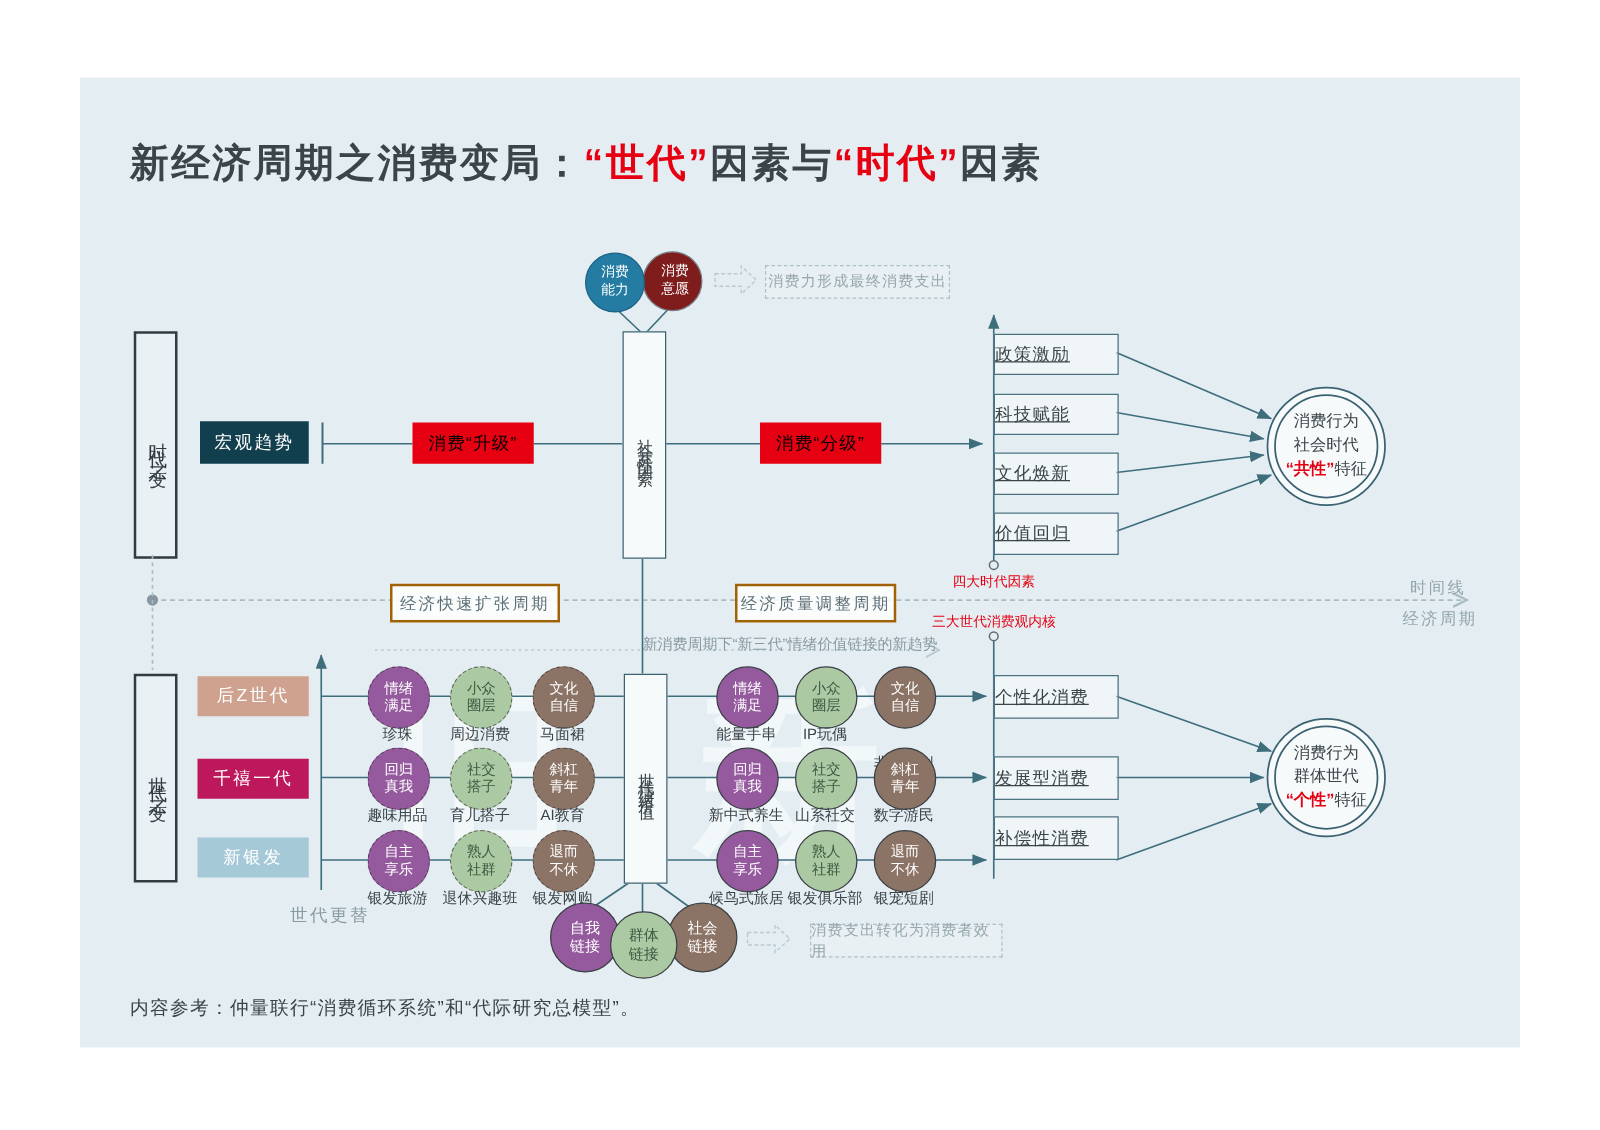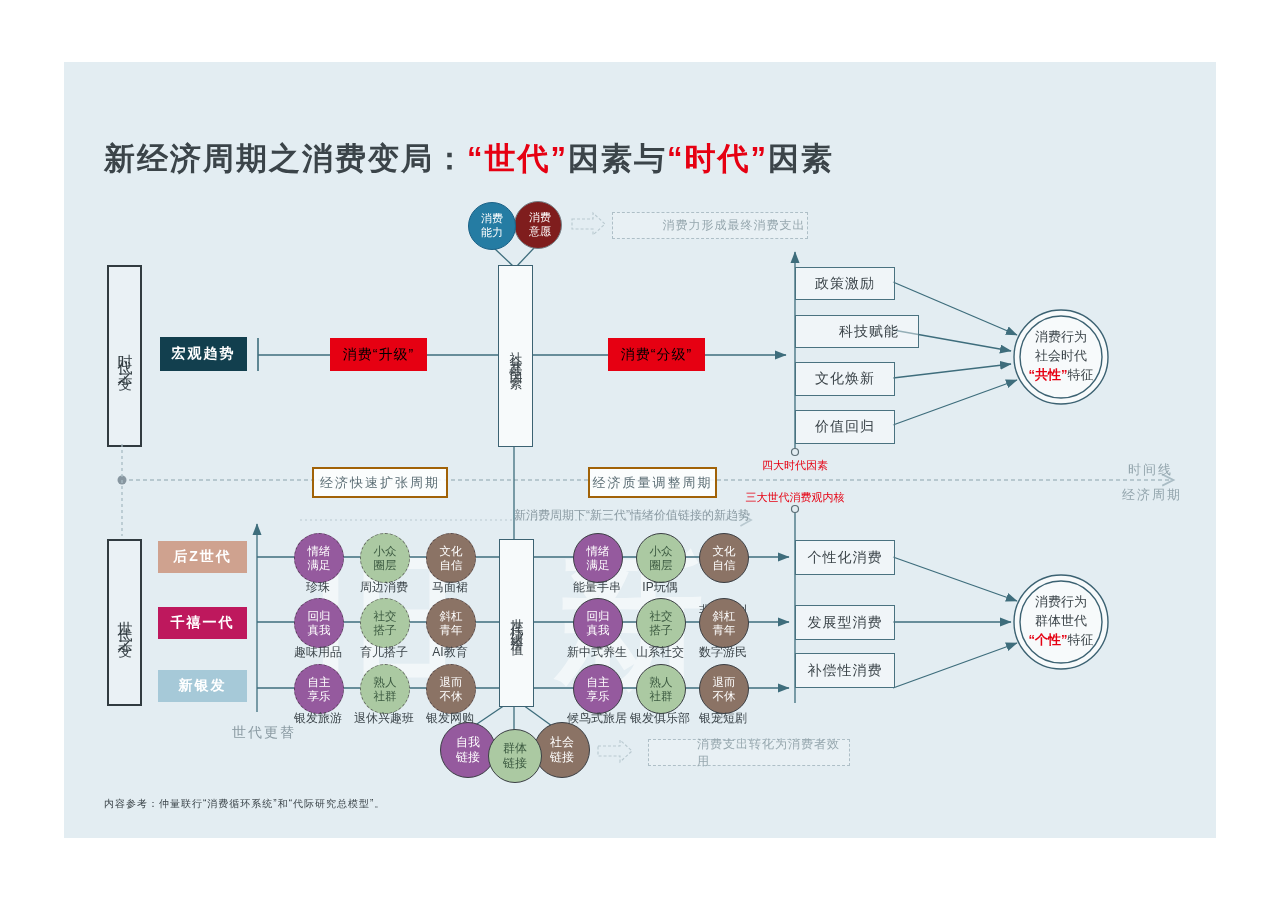--- a/index.html
+++ b/index.html
@@ -1,51 +1,51 @@
 <!DOCTYPE html>
 <html><head>
 <meta charset="utf-8">
 <style>
   html,body{margin:0;padding:0;background:#ffffff;}
   #stage{position:relative;width:1280px;height:904px;background:#ffffff;overflow:hidden;
          font-family:"Liberation Sans","DejaVu Sans",sans-serif;}
   #panel{position:absolute;left:64px;top:62px;width:1152px;height:776px;background:#e3edf2;}
-  .title{position:absolute;left:104px;top:110px;font-size:31px;font-weight:600;color:#3b4449;letter-spacing:2px;white-space:nowrap;margin-top:28px;}
+  .title{position:absolute;left:104px;top:110px;font-size:31px;font-weight:600;color:#3b4449;letter-spacing:2px;white-space:nowrap;}
   .title .red{color:#e60012;}
   .vbox{position:absolute;background:rgba(255,255,255,0.25);border:2px solid #313b40;
         display:flex;align-items:center;justify-content:center;}
   .vbox span{writing-mode:vertical-rl;text-orientation:upright;font-size:15px;color:#313b40;letter-spacing:7px;}
   .vbox2{position:absolute;background:#f7fafb;border:1.5px solid #3c6272;
         display:flex;align-items:center;justify-content:center;z-index:4;}
   .vbox2 span{writing-mode:vertical-rl;text-orientation:upright;font-size:13px;color:#3b4449;letter-spacing:5px;}
   .chip{position:absolute;display:flex;align-items:center;justify-content:center;
-        color:#fff;font-size:14px;letter-spacing:2px;font-weight:bold;}
+        color:#fff;font-size:14px;letter-spacing:2px;}
   .redbox{position:absolute;background:#e60012;color:#000000;display:flex;align-items:center;justify-content:center;
         font-size:14px;letter-spacing:1px;z-index:3;}
   .wbox{position:absolute;background:rgba(255,255,255,0.45);border:1px solid #4a7280;display:flex;align-items:center;
-        justify-content:center;font-size:14px;color:#3b4449;letter-spacing:1px;z-index:3;}
+        font-size:14px;color:#3b4449;letter-spacing:1px;z-index:3;text-decoration:underline;}
   .dashbox{position:absolute;border:1px dashed #aebfc7;color:#96a7ae;font-size:12px;display:flex;
-        align-items:center;justify-content:center;letter-spacing:1px;background:rgba(255,255,255,0.2);padding-left:48px;}
+        align-items:center;justify-content:center;letter-spacing:1px;background:rgba(255,255,255,0.2);}
   .cyclebox{position:absolute;background:rgba(255,255,255,0.85);border:2px solid #a16207;color:#5c6e75;
         font-size:13px;display:flex;align-items:center;justify-content:center;letter-spacing:2px;z-index:3;}
   .circ{position:absolute;border-radius:50%;display:flex;align-items:center;justify-content:center;
         text-align:center;z-index:5;}
   .circ .ct{font-size:11.5px;line-height:1.25;width:30px;}
   .c-purple{background:#955a9e;color:#fff;}
   .c-green{background:#abc9a2;color:#3c5a41;}
   .c-brown{background:#8b7365;color:#fff;}
   .b-dash{border:1.5px dashed rgba(50,42,50,0.6);}
   .b-solid{border:1.5px solid #3b3f44;}
   .tag{position:absolute;width:90px;text-align:center;font-size:12px;color:#3b4449;z-index:5;}
   .bigcirc-text{position:absolute;width:100px;text-align:center;font-size:13px;color:#3b4449;line-height:1.45;z-index:5;}
   .bigcirc-text .red{color:#e60012;font-weight:bold;}
   .redcap{position:absolute;font-size:11px;color:#e60012;text-align:center;z-index:4;}
   .graytxt{position:absolute;font-size:13px;color:#93a5ad;letter-spacing:2px;z-index:2;}
   .watermark{position:absolute;color:rgba(255,255,255,0.55);font-size:150px;font-weight:bold;z-index:1;line-height:1;}
-  .foot{position:absolute;left:104px;top:797px;font-size:10px;color:#3b4449;letter-spacing:1px;}
+  .foot{position:absolute;left:104px;top:797px;font-size:15px;color:#3b4449;letter-spacing:1px;}
   svg.wires{position:absolute;left:0;top:0;z-index:2;}
 </style>
 </head>
 <body>
 
 <div id="stage">
   <div id="panel"></div>
 
   <div class="watermark" style="left:310px;top:545px;">旧</div>
   <div class="watermark" style="left:555px;top:545px;">新</div>
@@ -139,21 +139,21 @@
   <div class="circ" style="left:468px;top:202px;width:46px;height:46px;background:#257ca3;border:1.5px solid #1c6287;color:#fff;z-index:6;">
     <span class="ct" style="width:26px;font-size:11px;">消费能力</span>
   </div>
   <div class="dashbox" style="left:612px;top:212px;width:146px;height:25px;">
     <span>消费力形成最终消费支出</span>
   </div>
 
   <div class="wbox" style="left:795px;top:267px;width:98px;height:31px;">
       <span>政策激励</span>
     </div>
-  <div class="wbox" style="left:795px;top:315px;width:98px;height:31px;padding-left:24px;">
+  <div class="wbox" style="left:795px;top:315px;width:98px;height:31px;">
       <span>科技赋能</span>
     </div>
   <div class="wbox" style="left:795px;top:362px;width:98px;height:32px;">
       <span>文化焕新</span>
     </div>
   <div class="wbox" style="left:795px;top:410px;width:98px;height:32px;">
       <span>价值回归</span>
     </div>
   <div class="redcap" style="left:735px;top:458px;width:120px;">四大时代因素</div>
 

